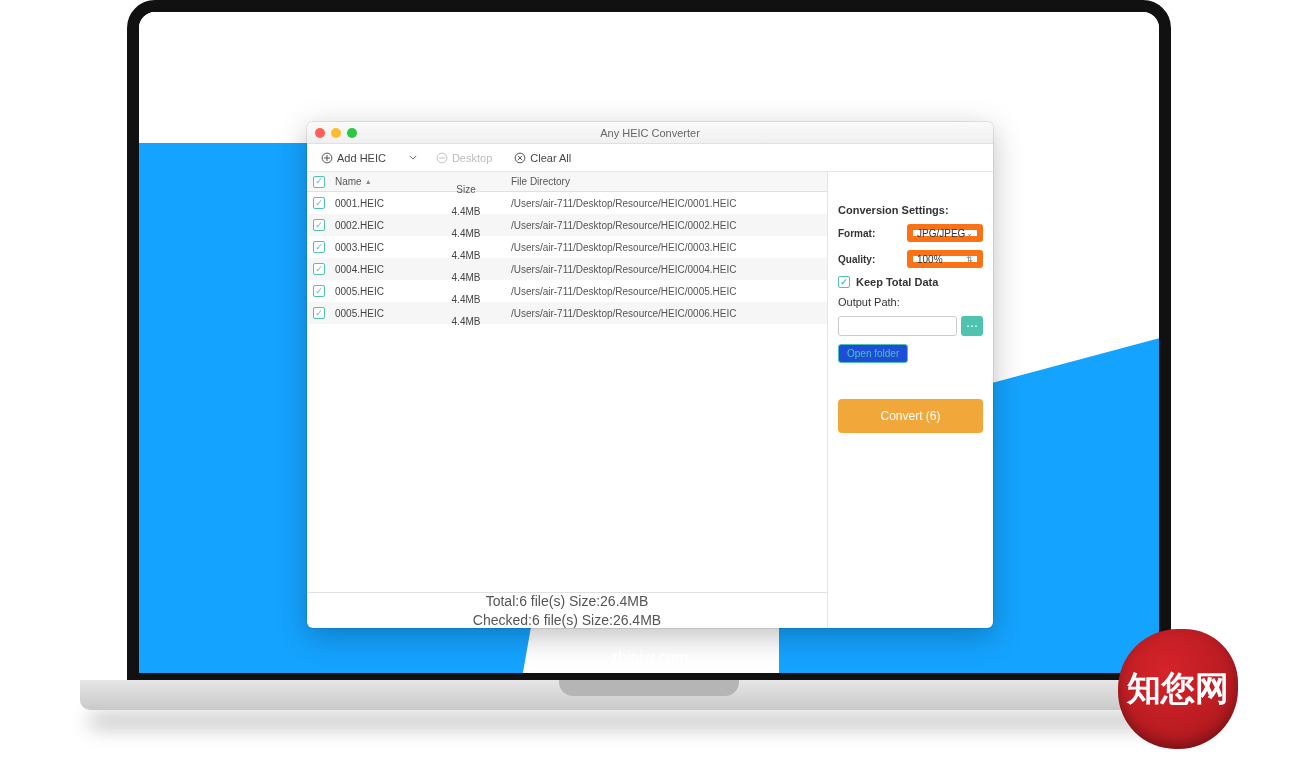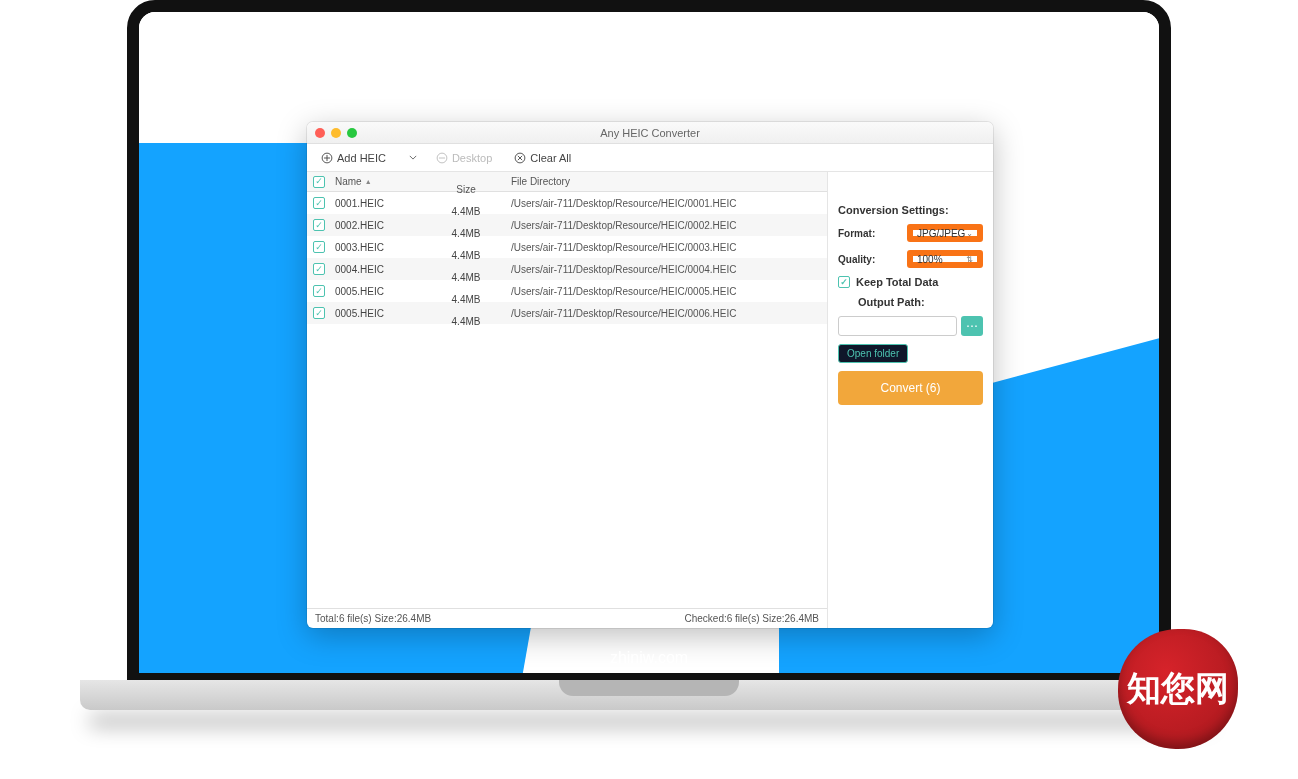--- a/index.html
+++ b/index.html
@@ -109,45 +109,45 @@
   .row .col-dir { color: #555; }
 
   .chk {
     width: 12px; height: 12px; border: 1px solid #4dc3b0; border-radius: 2px;
     display: inline-flex; align-items: center; justify-content: center;
     color: #4dc3b0; font-size: 9px; line-height: 1;
     background: #fff;
   }
 
   .statusbar {
-    height: 20px; border-top: 1px solid #e0e0e0;
+    height: 36px; border-top: 1px solid #e0e0e0;
     display: flex; justify-content: space-between; align-items: center;
-    padding: 0 8px; font-size: 10px; color: #555;
+    padding: 0 8px; font-size: 14px; color: #555; flex-direction: column;
   }
 
   .settings-title { font-weight: 600; font-size: 11px; color: #333; margin-top: 24px; }
   .setting-row { display: flex; align-items: center; justify-content: space-between; gap: 24px; font-size: 10px; }
   .setting-row label { color: #333; font-weight: 600; }
   .select {
     flex: 0 0 76px; height: 18px; border: 6px solid #f97316; border-radius: 3px;
     display: flex; align-items: center; justify-content: space-between;
     padding: 0 4px; font-size: 10px; color: #333; background: #fff;
   }
   .select .sel-arrow { font-size: 8px; color: #777; }
   .keep-row { display: flex; align-items: center; gap: 6px; font-size: 11px; font-weight: 600; color: #333; }
-  .output-label { font-size: 11px; font-weight: 700; color: #333; margin-left: 20px; }
+  .output-label { font-size: 11px; font-weight: 400; color: #333; }
   .output-row { display: flex; gap: 4px; }
   .output-input { flex: 1; height: 20px; border: 1px solid #ccc; border-radius: 3px; background: #fff; }
   .browse-btn { width: 22px; height: 20px; background: #4dc3b0; border-radius: 3px; color: #fff; display: flex; align-items: center; justify-content: center; font-size: 12px; cursor: pointer; }
   .open-folder-btn {
     align-self: flex-start; padding: 3px 8px; border: 1px solid #4dc3b0; border-radius: 3px;
-    color: #4dc3b0; font-size: 10px; background: #0f172a; cursor: pointer;
+    color: #4dc3b0; font-size: 10px; background: #1d4ed8; cursor: pointer;
   }
   .convert-btn {
-    height: 34px; background: #f2a73b; color: #fff;
+    margin-top: 28px; height: 34px; background: #f2a73b; color: #fff;
     border-radius: 4px; display: flex; align-items: center; justify-content: center;
     font-size: 12px; cursor: pointer;
   }
 
   
   .logo-stamp {
     position: absolute; right: 60px; bottom: 30px;
     width: 120px; height: 120px;
     background: radial-gradient(circle at 40% 35%, #d6232a, #a5171c);
     border-radius: 50% 45% 50% 48%;

